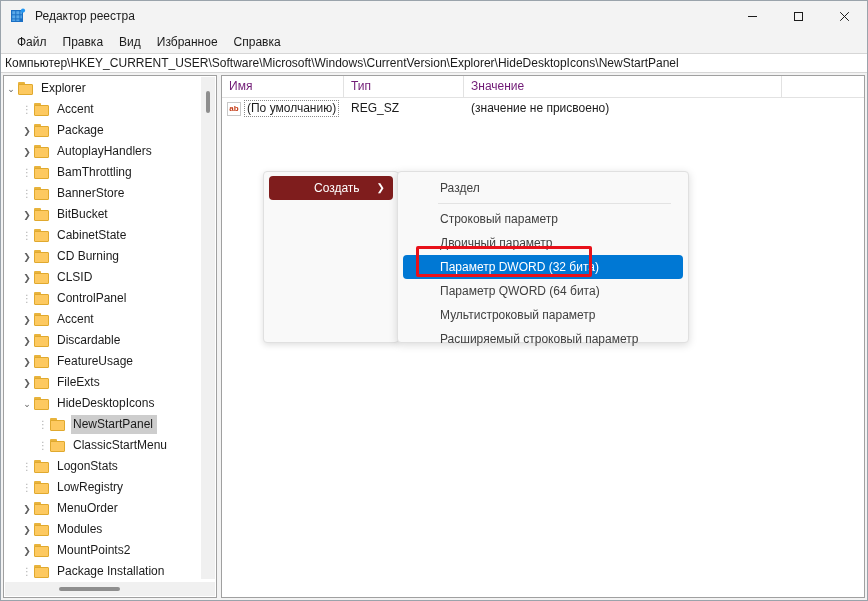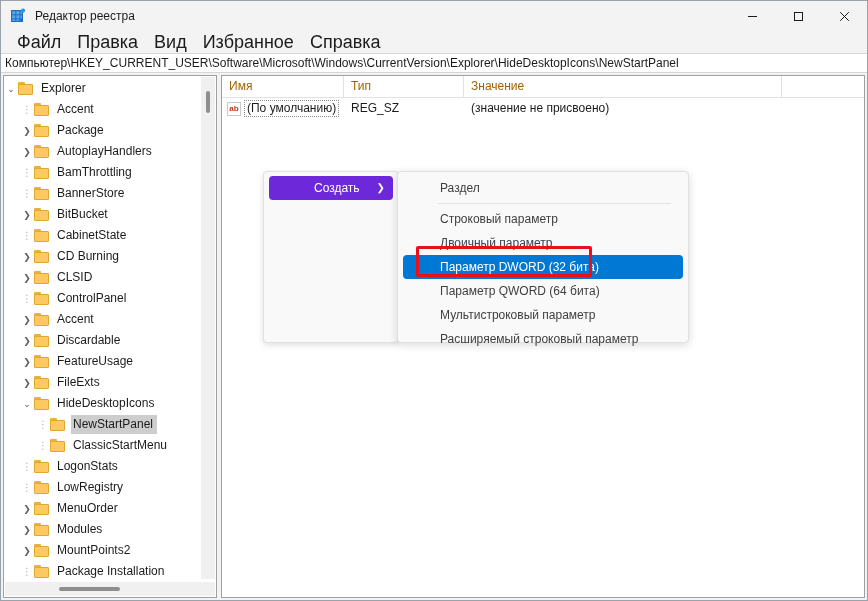--- a/index.html
+++ b/index.html
@@ -74,21 +74,21 @@
     left: 0; top: 30px;
     width: 866px;
     height: 22px;
     background: #f3f3f3;
     display: flex;
     align-items: center;
     padding-left: 8px;
     box-sizing: border-box;
   }
   .menu-item {
-    font-size: 18px;
+    font-size: 12px;
     color: #1b1b1b;
     padding: 2px 8px;
     line-height: 15px;
     white-space: nowrap;
   }
 
   
   .addressbar {
     position: absolute;
     left: 0; top: 52px;
@@ -239,21 +239,21 @@
     position: relative;
     height: 21px;
     background: #ffffff;
     border-bottom: 1px solid #e2e2e2;
     display: flex;
     align-items: center;
   }
   .col-head {
     position: relative;
     font-size: 12px;
-    color: #a16207;
+    color: #701a75;
     height: 21px;
     line-height: 21px;
     padding-left: 7px;
     box-sizing: border-box;
     border-right: 1px solid #e2e2e2;
     white-space: nowrap;
   }
   .col-name  { width: 122px; }
   .col-type  { width: 120px; }
   .col-value { width: 318px; }
@@ -311,21 +311,21 @@
     border-radius: 4px;
     box-sizing: border-box;
     box-shadow: 0 2px 6px rgba(0,0,0,0.13);
     padding: 4px 3px;
   }
   .ctx-root-item {
     position: relative;
     height: 24px;
     margin: 0 2px;
     border-radius: 4px;
-    background: #6d28d9;
+    background: #7f1d1d;
     color: #ffffff;
     display: flex;
     align-items: center;
     font-size: 12px;
     padding: 0 8px 0 16px;
     box-sizing: border-box;
   }
   .ctx-root-item .lbl {
     flex: 1;
     text-align: center;

